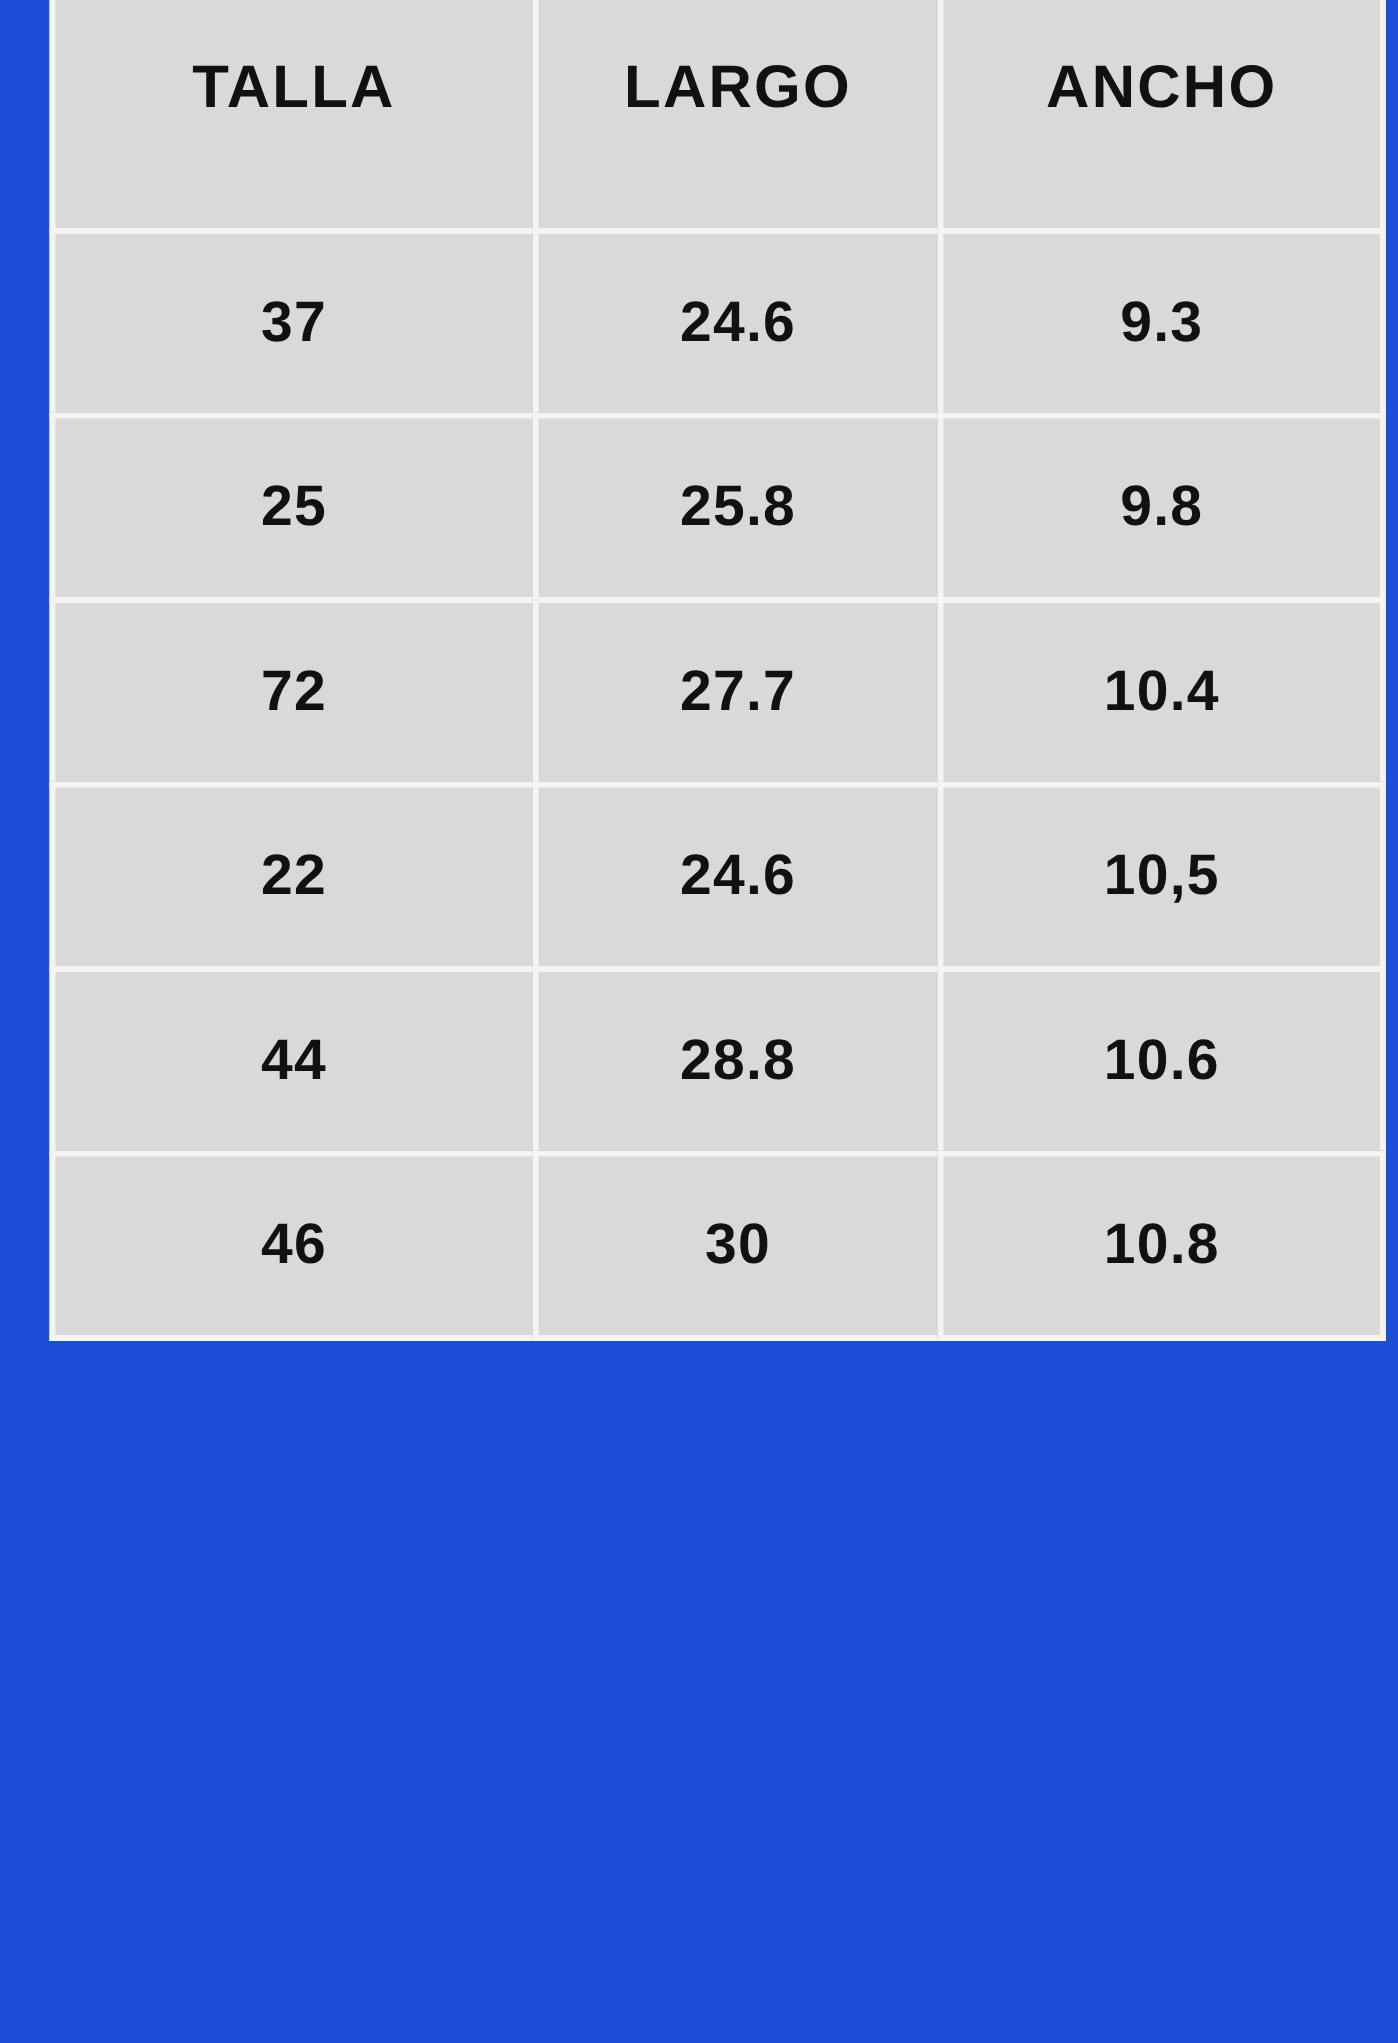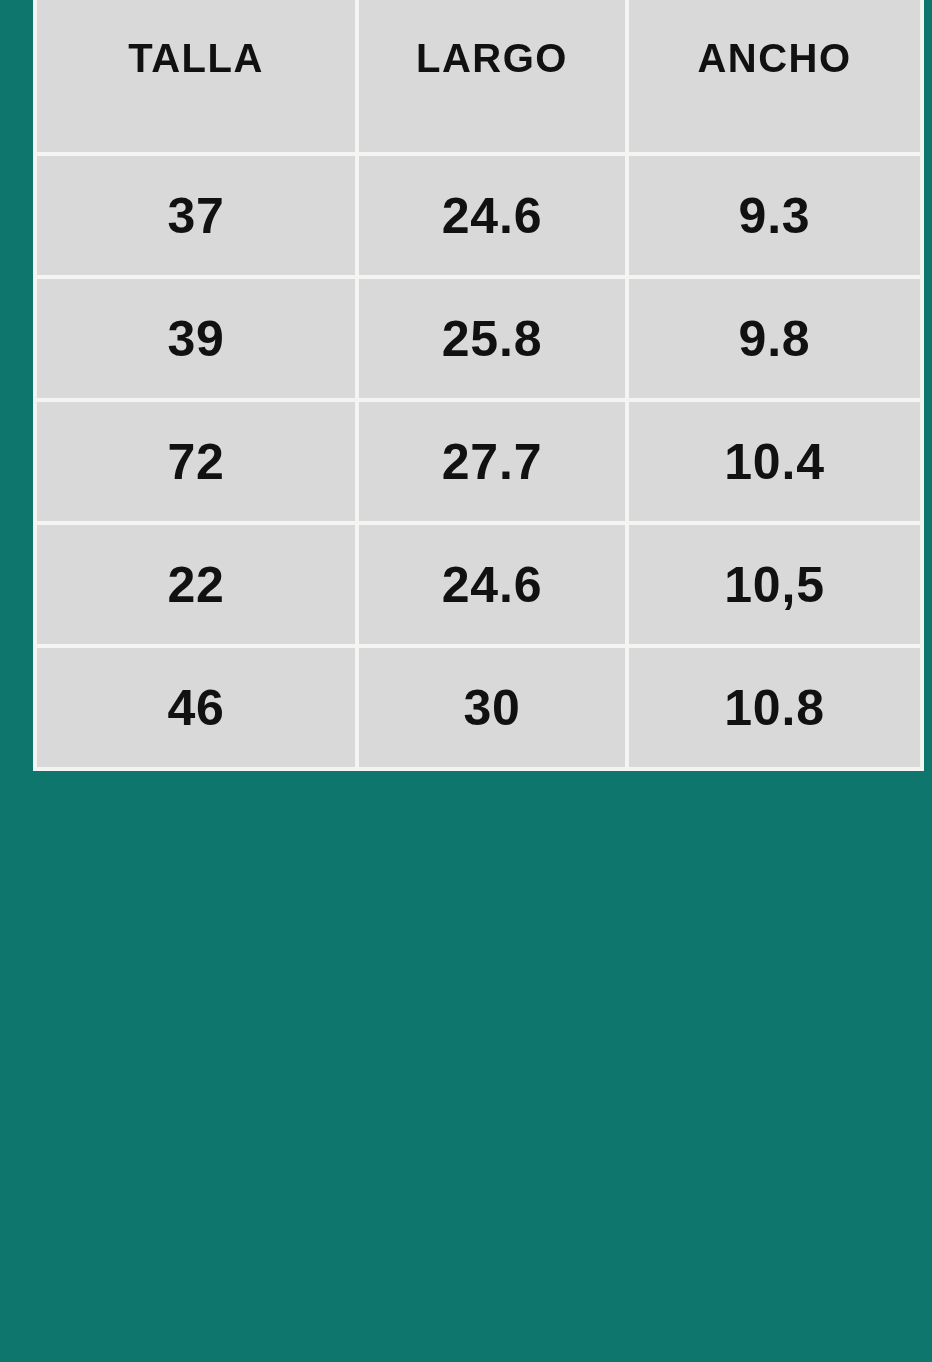--- a/index.html
+++ b/index.html
@@ -11,21 +11,21 @@
     height: 1362px;
     background: #d7d7d7;
     font-family: "Liberation Sans", sans-serif;
     overflow: hidden;
   }
 
   .sheet {
     position: relative;
     width: 932px;
     height: 1362px;
-    background: #0f766e;
+    background: #1d4ed8;
     box-sizing: border-box;
   }
 
   
   .size-table {
     position: absolute;
     left: 33px;
     top: -36px;               
     width: 891px;
     border-collapse: separate;
@@ -62,21 +62,21 @@
 
   .size-table th {
     height: 188px;
     font-size: 40px;
     letter-spacing: 1.5px;
     border-top: none;
   }
 
   .size-table td {
     height: 119px;
-    font-size: 50px;
+    font-size: 38px;
     letter-spacing: 0.8px;
   }
 </style>
 </head>
 <body>
 
 <div class="sheet">
 
   <table class="size-table">
     <colgroup>
@@ -93,35 +93,40 @@
       </tr>
     </thead>
 
     <tbody>
       <tr>
         <td>37</td>
         <td>24.6</td>
         <td>9.3</td>
       </tr>
       <tr>
-        <td>39</td>
+        <td>25</td>
         <td>25.8</td>
         <td>9.8</td>
       </tr>
       <tr>
         <td>72</td>
         <td>27.7</td>
         <td>10.4</td>
       </tr>
       <tr>
         <td>22</td>
         <td>24.6</td>
         <td>10,5</td>
       </tr>
       <tr>
+        <td>44</td>
+        <td>28.8</td>
+        <td>10.6</td>
+      </tr>
+      <tr>
         <td>46</td>
         <td>30</td>
         <td>10.8</td>
       </tr>
     </tbody>
   </table>
 
 </div>
 
 </body></html>

